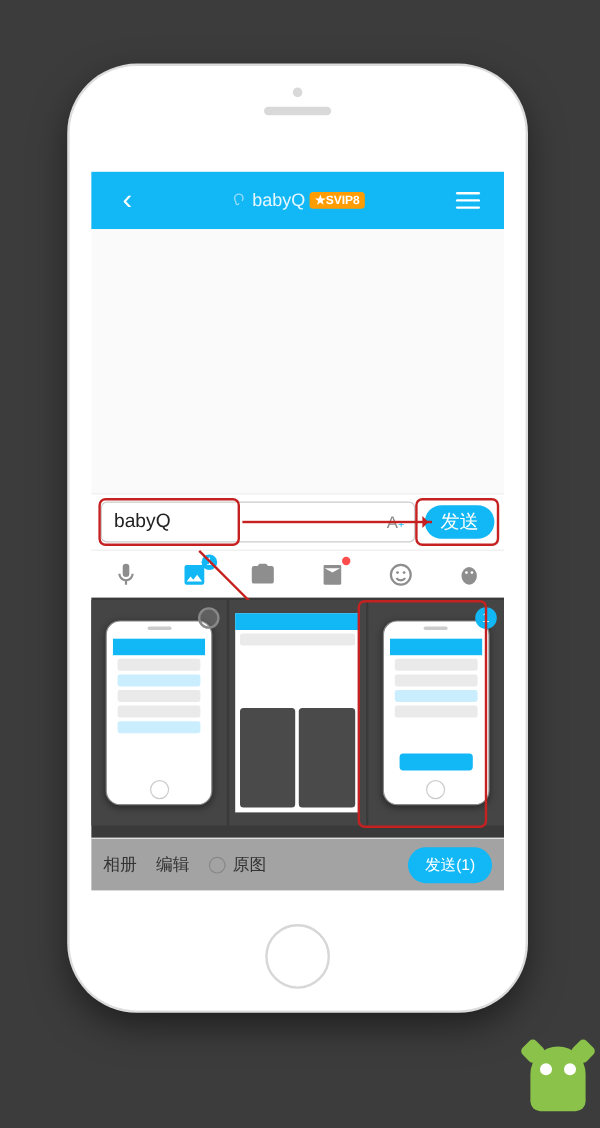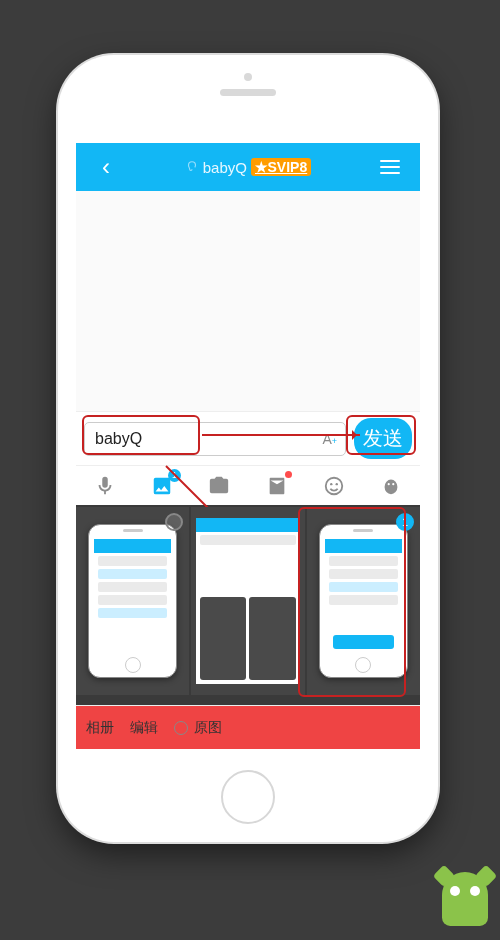--- a/index.html
+++ b/index.html
@@ -39,22 +39,22 @@
     
     .hdr {
       height: 48px; background: #12b7f5; color: #fff;
       display: flex; align-items: center; justify-content: space-between;
       padding: 0 10px;
     }
     .hdr-left, .hdr-right { width: 40px; display:flex; align-items:center; justify-content:center; }
     .hdr-center { flex:1; display:flex; align-items:center; justify-content:center; gap:4px; }
     .hdr-title { font-size: 15px; font-weight: 500; color:#e6f7ff; }
     .svip {
-      background:#ff9c00; color:#fff; font-size:14px; font-weight:700;
-      padding:1px 4px; border-radius:3px;text-decoration:underline;
+      background:#ff9c00; color:#fff; font-size:10px; font-weight:700;
+      padding:1px 4px; border-radius:3px;
     }
     .ear-icon { width:14px; height:14px; opacity:.7; }
     .chevron { font-size: 24px; }
     .burger { display:flex; flex-direction:column; gap:4px; }
     .burger span { display:block; width:20px; height:2px; background:#fff; border-radius:2px; }
 
     
     .chat-body { height: 220px; background:#fafafa; }
 
     
@@ -64,22 +64,22 @@
     }
     .text-field {
       flex:1; height:34px; border:1px solid #ccc; border-radius:5px;
       padding:0 10px; font-size:16px; color:#222; display:flex; align-items:center;
       position:relative;
     }
     .a-plus { position:absolute; right:8px; top:50%; transform:translateY(-50%);
       font-size:14px; color:#8a8a8a; display:flex; align-items:baseline; }
     .a-plus sup { font-size:9px; color:#12b7f5; }
     .send-btn {
-      height:41px; width:58px; border:none; border-radius:17px;
-      background:#12b7f5; color:#fff; font-size:20px;
+      height:28px; width:58px; border:none; border-radius:17px;
+      background:#12b7f5; color:#fff; font-size:16px;
     }
     .hl-box { position:absolute; border:2px solid #c62121; border-radius:6px; pointer-events:none; }
     .hl1 { left:6px; top:3px; width:118px; height:40px; }
     .hl2 { right:4px; top:3px; width:70px; height:40px; }
     .arrow1 {
       position:absolute; left:126px; top:22px; width:158px; height:2px;
       background:#c62121;
     }
     .arrow1::after {
       content:""; position:absolute; right:-2px; top:-4px;
@@ -135,21 +135,21 @@
       background:#c62121; transform:rotate(45deg); transform-origin:left center;
     }
     .diag-arrow::after {
       content:""; position:absolute; right:-2px; top:-4px;
       border:5px solid transparent; border-left-color:#c62121;
     }
 
     
     .opts {
       height:44px; display:flex; align-items:center; padding:0 10px; gap:16px;
-      background:#ef4444; border-top:1px solid #eee; font-size:14px; color:#333;
+      background:#a3a3a3; border-top:1px solid #eee; font-size:14px; color:#333;
     }
     .opts .spacer { flex:1; }
     .orig { display:flex; align-items:center; gap:6px;font-family:Liberation Serif, serif; }
     .radio { width:14px; height:14px; border:1.5px solid #888; border-radius:50%; }
     .send2 {
       height:30px; padding:0 14px; border:none; border-radius:15px;
       background:#12b7f5; color:#fff; font-size:13px;
     }
 
     
@@ -305,20 +305,21 @@
     </div>
 
     <div class="opts">
       <span>相册</span>
       <span>编辑</span>
       <span class="orig">
         <span class="radio"></span>
         <span>原图</span>
       </span>
       <span class="spacer"></span>
+      <button class="send2">发送(1)</button>
     </div>
 
   </div>
 </div>
 
 <div class="wm">
   <div class="wm-logo">
     <div class="wm-ear l"></div>
       <div class="wm-ear r"></div>
     <div class="wm-body"></div>

